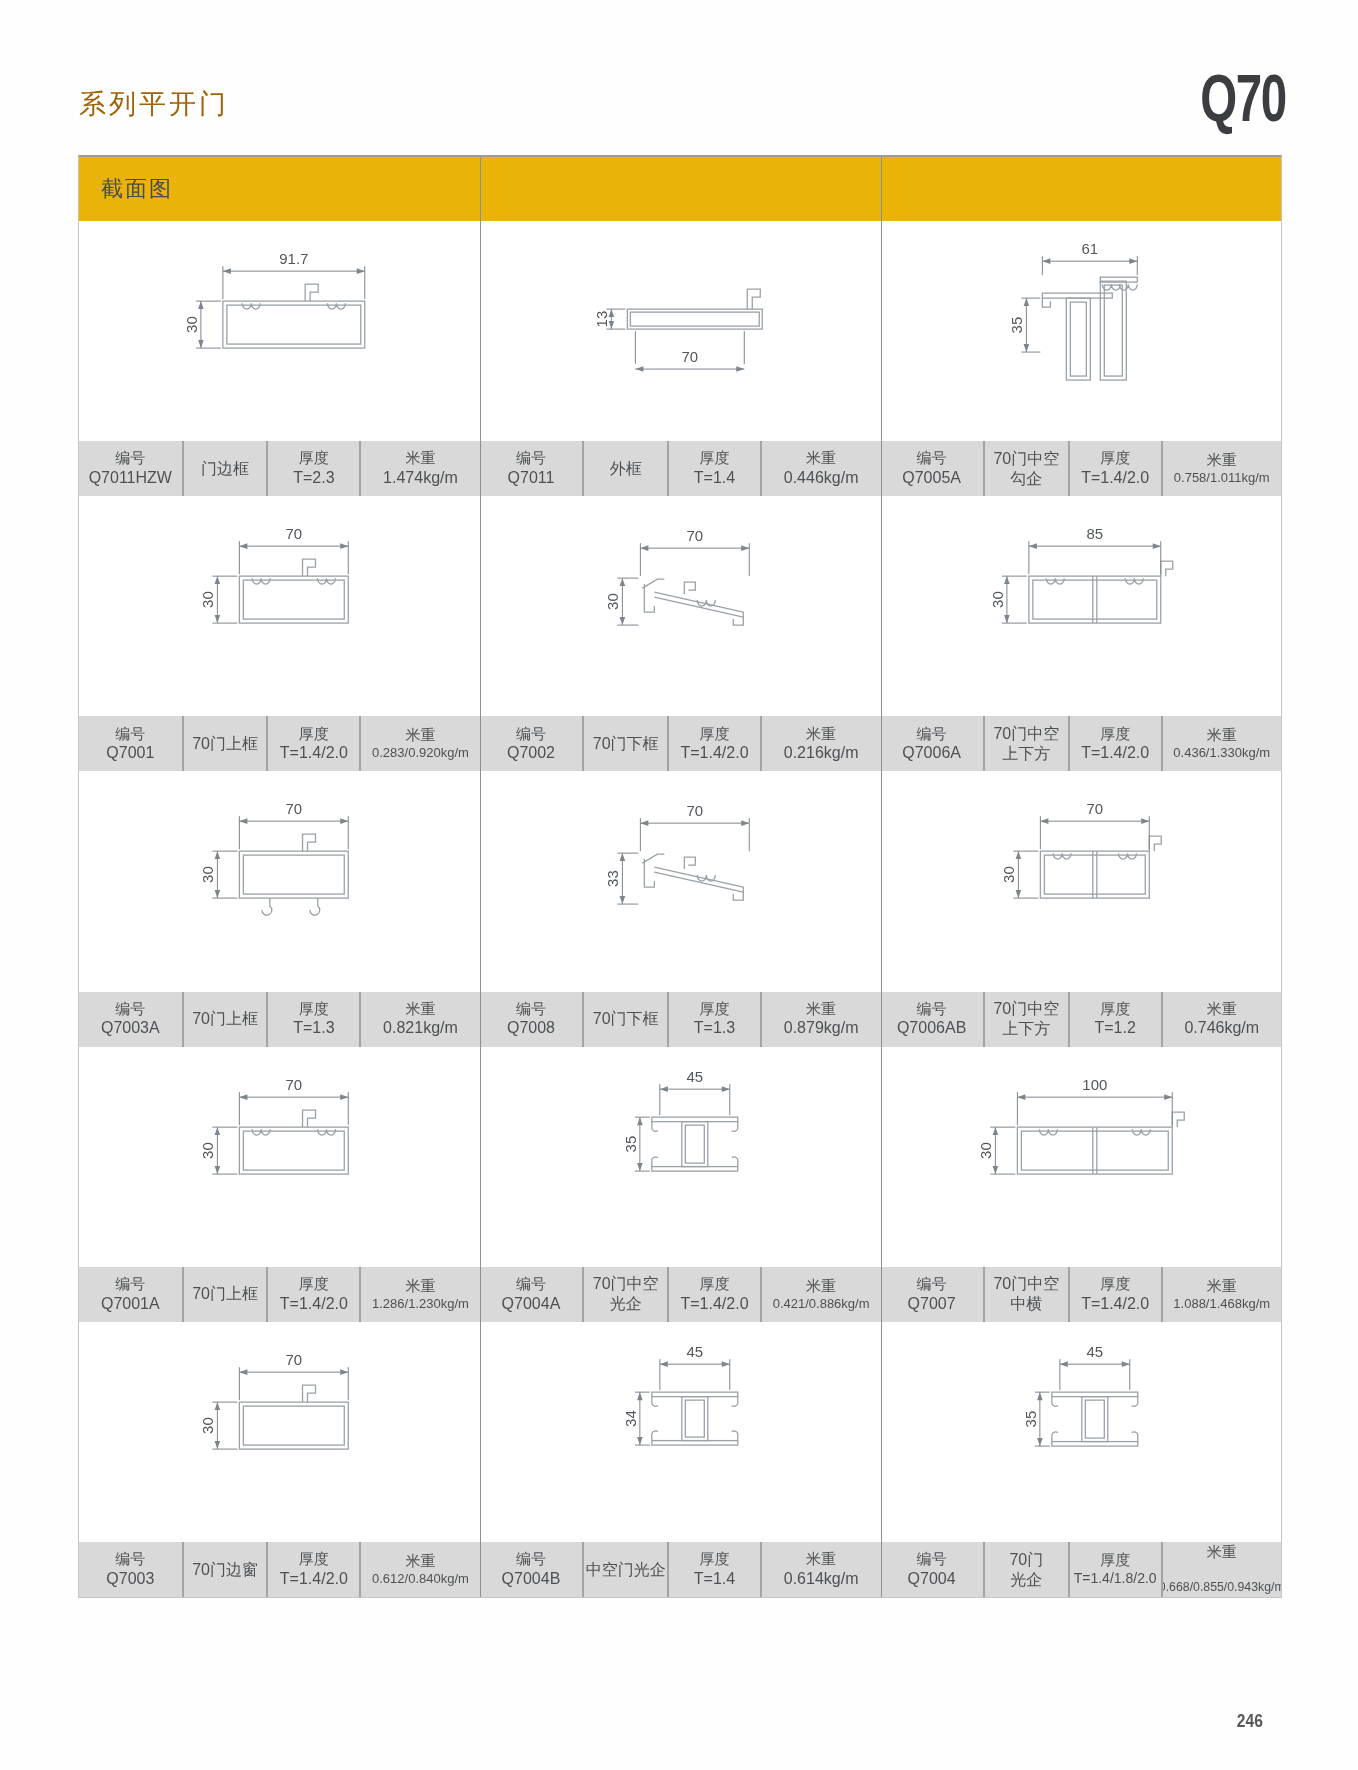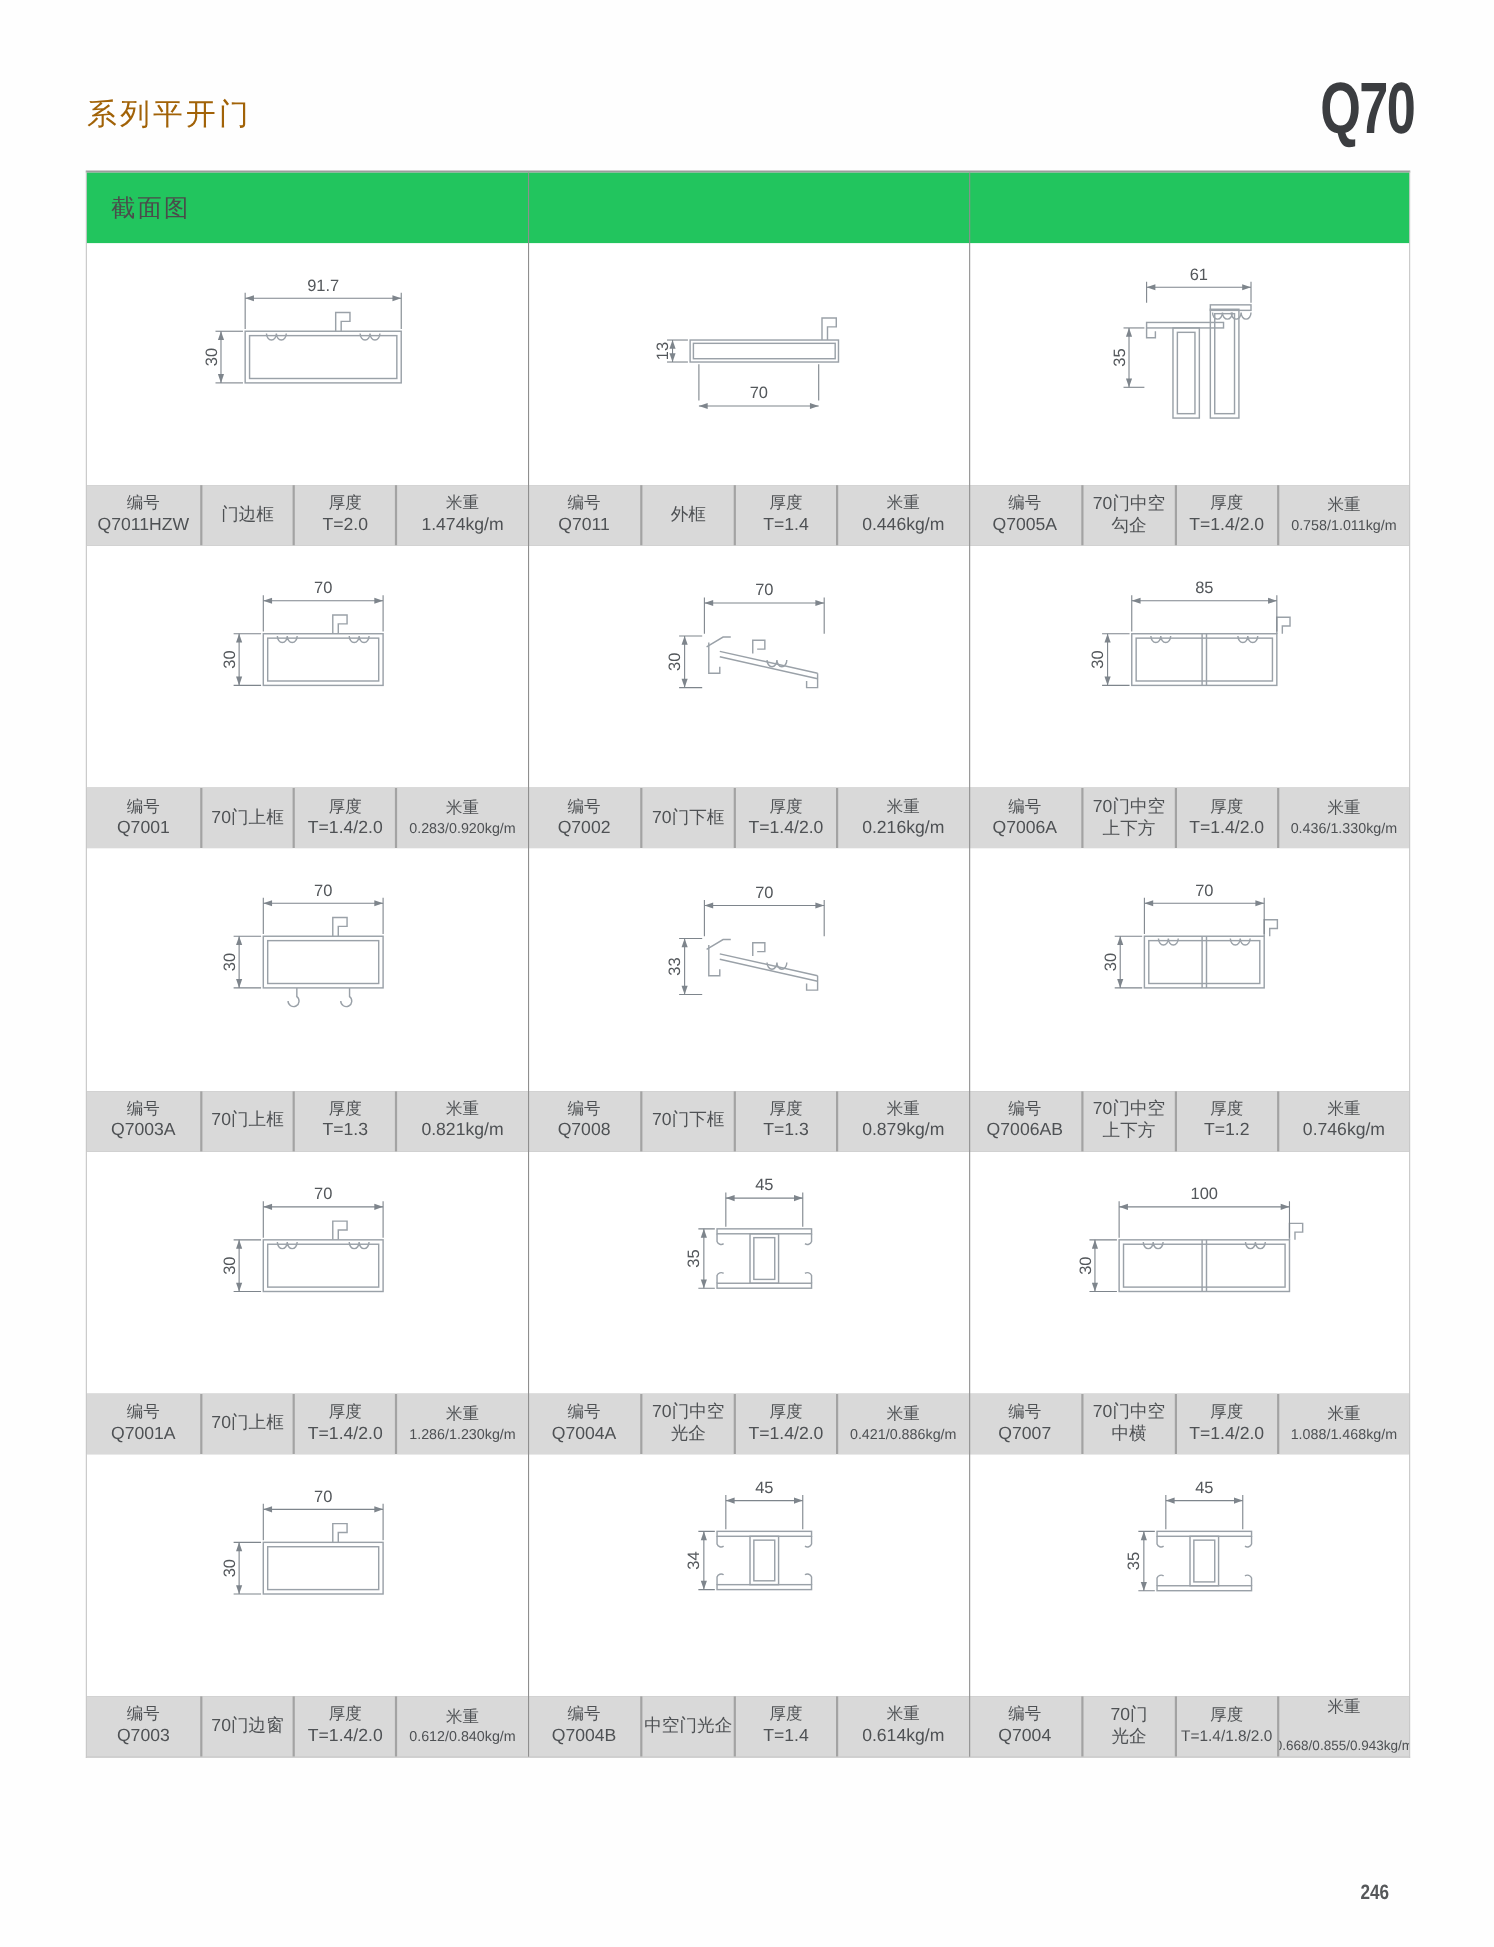--- a/index.html
+++ b/index.html
@@ -5,21 +5,21 @@
   html,body{margin:0;padding:0;}
   body{width:1358px;height:1770px;background:#fefefe;position:relative;
        font-family:"Liberation Sans","DejaVu Sans",sans-serif;color:#4a4a4a;overflow:hidden;}
 
   .page-title{position:absolute;left:79px;top:86px;font-size:27px;color:#a16207;letter-spacing:3px;}
   .series-code{position:absolute;right:72px;top:60px;font-size:66px;font-weight:700;color:#3b3d40;
                transform:scaleX(0.72);transform-origin:right center;letter-spacing:-2px;}
 
   .profile-table{position:absolute;left:78px;top:155px;width:1204px;height:1443px;box-sizing:border-box;
                  border:1px solid #c6c6c6;border-top:2px solid #9c9c9c;background:#fff;}
-  .table-header{height:64px;background:#22c55e;display:flex;align-items:center;}
+  .table-header{height:64px;background:#eab308;display:flex;align-items:center;}
   .table-header span{margin-left:22px;font-size:22px;color:#4b4b4b;letter-spacing:2px;}
   .table-body{display:flex;flex-direction:column;height:calc(100% - 64px);}
   .prow{flex:1;display:flex;min-height:0;}
   .pcell{width:33.3333%;display:flex;flex-direction:column;min-width:0;}
   .drawing{flex:1;position:relative;}
   .drawing svg{position:absolute;left:0;top:0;width:100%;height:100%;}
   .strip{height:55px;display:grid;grid-template-columns:26fr 21fr 23fr 30fr;column-gap:2px;background:#a3a3a3;}
   .sc{background:#d9d9d9;display:flex;flex-direction:column;align-items:center;justify-content:center;
       line-height:1.25;overflow:hidden;}
   .sc .lab{font-size:15px;color:#4e5154;}
@@ -77,21 +77,21 @@
           <div class="strip">
             <div class="sc">
               <div class="lab">编号</div>
               <div class="val">Q7011HZW</div>
             </div>
             <div class="sc">
               <div class="val">门边框</div>
             </div>
             <div class="sc">
               <div class="lab">厚度</div>
-              <div class="val">T=2.0</div>
+              <div class="val">T=2.3</div>
             </div>
             <div class="sc">
               <div class="lab">米重</div>
               <div class="val">1.474kg/m</div>
             </div>
           </div>
         </div>
         <div class="pcell">
           <div class="drawing">
             <svg viewBox="0 0 401 220" preserveAspectRatio="xMidYMid meet">

